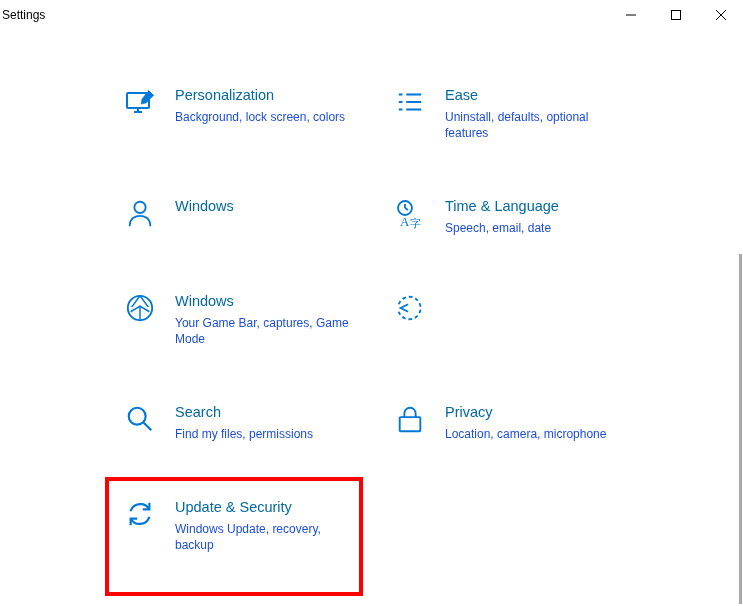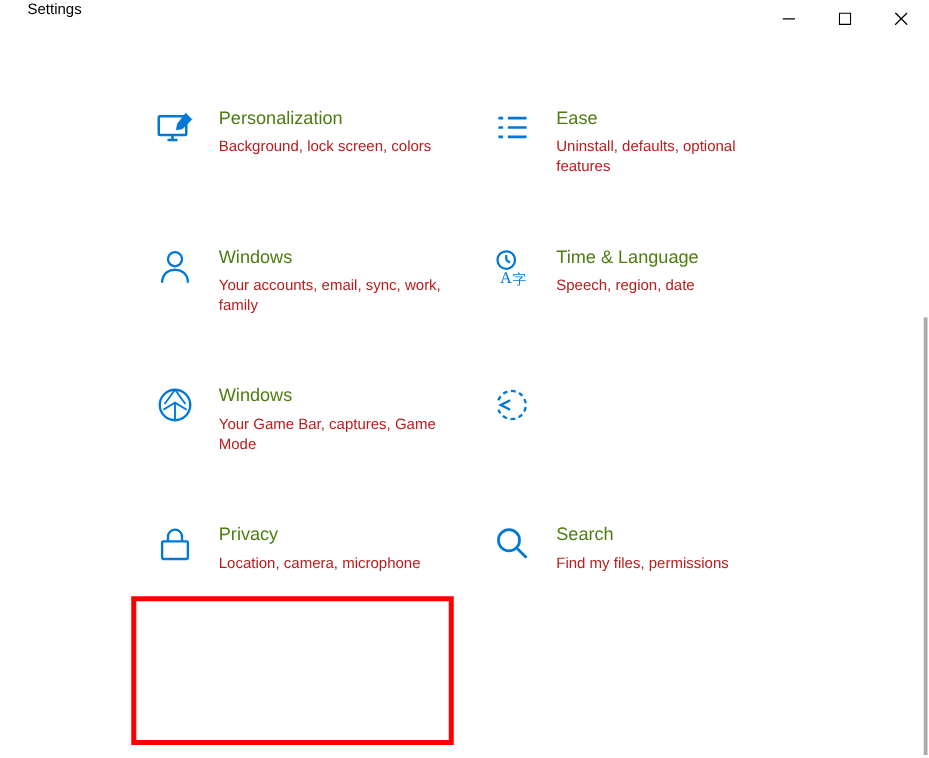--- a/index.html
+++ b/index.html
@@ -8,21 +8,22 @@
     width: 743px;
     height: 606px;
     font-family: "Segoe UI", Arial, sans-serif;
     background: #ffffff;
     color: #000;
     overflow: hidden;
   }
   .titlebar {
     height: 30px;
     display: flex;
-    padding-left: 22px;
+    align-items: center;
+    padding-left: 2px;
     font-size: 12px;
   }
   .titlebar .spacer { flex: 1; }
   .titlebar .win-btn {
     width: 45px;
     height: 30px;
     display: flex;
     align-items: center;
     justify-content: center;
     font-family: "Segoe MDL2 Assets", Arial, sans-serif;
@@ -61,26 +62,26 @@
   .item svg {
     display:block;
   }
   .item .text {
     margin-left: 15px;
     max-width: 180px;
   }
   .item .title {
     font-size: 14.5px;
     line-height: 20px;
-    color: #4d7c0f;
+    color: #0369a1;
   }
   .item .desc {
     font-size: 12px;
     line-height: 16px;
-    color: #b91c1c;
+    color: #1d4ed8;
     margin-top: 4px;
   }
   .highlight {
     position:absolute;
     border: 4px solid #ff0000;
     pointer-events:none;
   }
   .scroll-indicator {
     position:absolute;
     right:1px;
@@ -153,37 +154,36 @@
 
     <div class="item">
       <div class="iconbox">
         <svg width="30" height="30" viewBox="0 0 32 32" fill="none" stroke="#0078D7" stroke-width="2">
           <circle cx="16" cy="10" r="6"></circle>
           <path d="M5 30 C5 21 12 19 16 19 C20 19 27 21 27 30"></path>
         </svg>
       </div>
       <div class="text">
         <div class="title">Windows</div>
-        <div class="desc">Your accounts, email, sync, work, family</div>
       </div>
     </div>
 
     <div class="item">
       <div class="iconbox">
         <svg width="32" height="32" viewBox="0 0 32 32" fill="none" stroke="#0078D7" stroke-width="1.8">
           <circle cx="11" cy="10" r="7"></circle>
           <line x1="11" y1="6" x2="11" y2="10"></line>
               <line x1="11" y1="10" x2="14" y2="12"></line>
           <text x="6" y="28" font-size="13" fill="#0078D7" stroke="none" font-family="Segoe UI">A</text>
           <text x="16" y="29" font-size="11" fill="#0078D7" stroke="none" font-family="Segoe UI">字</text>
         </svg>
       </div>
       <div class="text">
         <div class="title">Time &amp; Language</div>
-        <div class="desc">Speech, region, date</div>
+        <div class="desc">Speech, email, date</div>
       </div>
     </div>
 
     <div class="item">
       <div class="iconbox">
         <svg width="30" height="30" viewBox="0 0 32 32" fill="none" stroke="#0078D7" stroke-width="2">
           <circle cx="16" cy="16" r="13"></circle>
           <path d="M16 3 C12 8 10 12 7 15 M16 3 C20 8 22 12 25 15" stroke-width="1.6"></path>
           <path d="M6 20 L16 14 L26 20" stroke-width="1.6"></path>
           <line x1="16" y1="14" x2="16" y2="28" stroke-width="1.6"></line>
@@ -201,44 +201,58 @@
           <path d="M4 12 A12 12 0 1 1 4 20" stroke-dasharray="4 3"></path>
           <polyline points="14,12 6,16 14,20" stroke-linejoin="miter" stroke-linecap="butt" fill="none"></polyline>
         </svg>
       </div>
       <div class="text">
       </div>
     </div>
 
     <div class="item">
       <div class="iconbox">
-        <svg width="30" height="30" viewBox="0 0 32 32" fill="none" stroke="#0078D7" stroke-width="2">
-          <rect x="5" y="14" width="22" height="15" rx="1"></rect>
-          <path d="M10 14 V10 a6 6 0 0 1 12 0 V14"></path>
-        </svg>
-      </div>
-      <div class="text">
-        <div class="title">Privacy</div>
-        <div class="desc">Location, camera, microphone</div>
-      </div>
-    </div>
-
-    <div class="item">
-      <div class="iconbox">
         <svg width="30" height="30" viewBox="0 0 32 32" fill="none" stroke="#0078D7" stroke-width="2.3">
           <circle cx="13" cy="13" r="9"></circle>
           <line x1="20" y1="20" x2="28" y2="28"></line>
         </svg>
       </div>
       <div class="text">
         <div class="title">Search</div>
         <div class="desc">Find my files, permissions</div>
       </div>
     </div>
 
+    <div class="item">
+      <div class="iconbox">
+        <svg width="30" height="30" viewBox="0 0 32 32" fill="none" stroke="#0078D7" stroke-width="2">
+          <rect x="5" y="14" width="22" height="15" rx="1"></rect>
+          <path d="M10 14 V10 a6 6 0 0 1 12 0 V14"></path>
+        </svg>
+      </div>
+      <div class="text">
+        <div class="title">Privacy</div>
+        <div class="desc">Location, camera, microphone</div>
+      </div>
+    </div>
+
+    <div class="item">
+      <div class="iconbox">
+        <svg width="30" height="30" viewBox="0 0 32 32" fill="none" stroke="#0078D7" stroke-width="2.3" stroke-linecap="butt">
+          <path d="M6 13 A11 11 0 0 1 26 11"></path>
+          <polyline points="26,4 26,11 19,11" fill="none"></polyline>
+          <path d="M26 19 A11 11 0 0 1 6 21"></path>
+          <polyline points="6,28 6,21 13,21" fill="none"></polyline>
+        </svg>
+      </div>
+      <div class="text">
+        <div class="title">Update &amp; Security</div>
+        <div class="desc">Windows Update, recovery, backup</div>
+      </div>
+    </div>
 
   </div>
 </div>
 </div>
 
 <div class="highlight" style="left:105px; top:477px; width:250px; height:111px;"></div>
 
 <div class="scroll-indicator"></div>
 
 </body></html>

